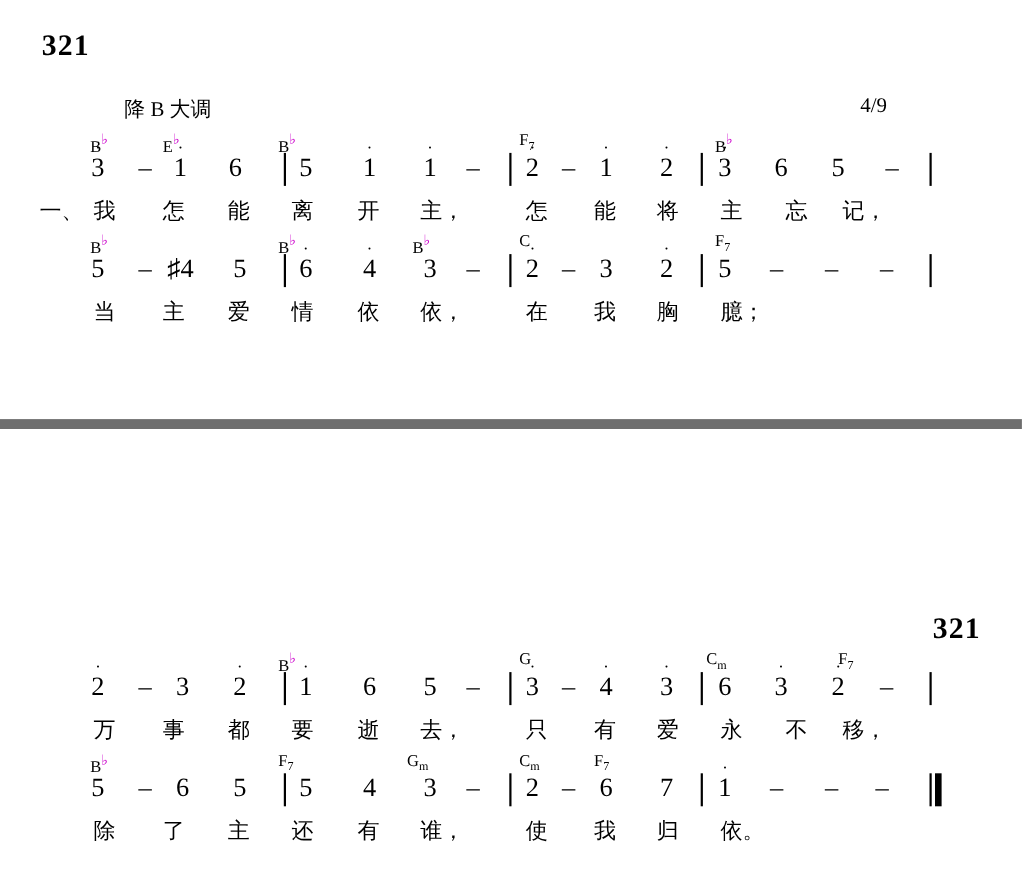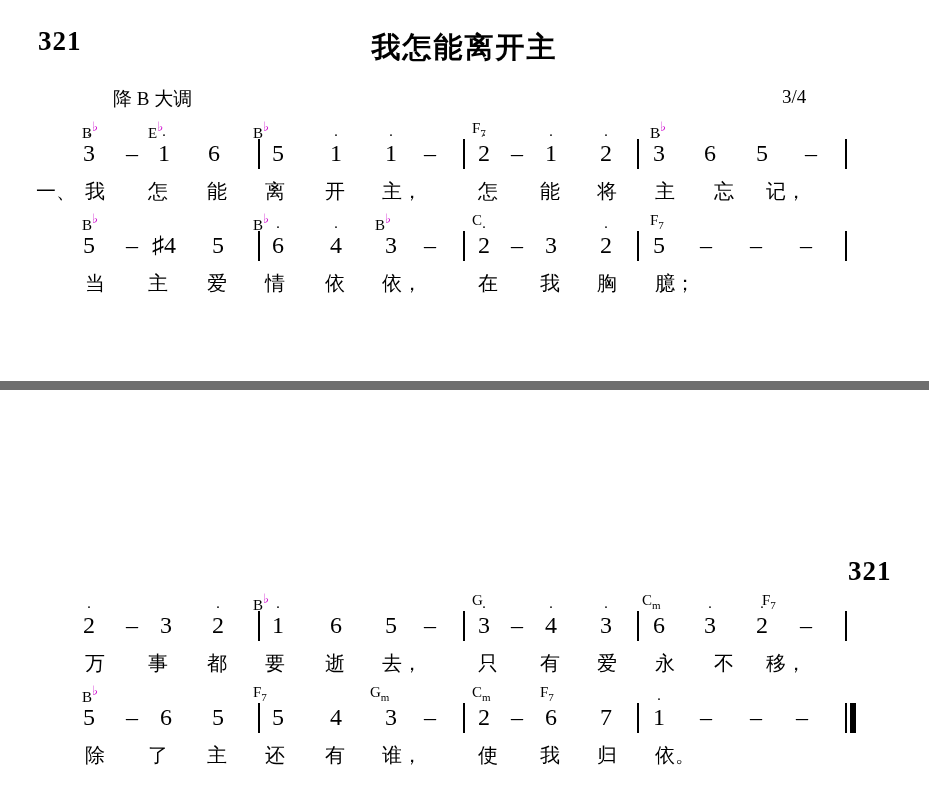--- a/index.html
+++ b/index.html
@@ -174,23 +174,22 @@
     white-space: nowrap;
     top: 0;
   }
 </style>
 </head>
 <body>
 
 <div class="page">
 
   <div class="hymn-number-left">321</div>
-  <div class="hymn-title">我怎能离开主</div>
   <div class="key-signature">降 B 大调</div>
-  <div class="time-signature">3/4</div>
+  <div class="time-signature">4/9</div>
 
   <div class="separator"></div>
 
   <div class="hymn-number-right">321</div>
 
   <div id="systems-container">
       <div class="system" style="top: 120px;">
         <div class="staff-row">
           <div class="chord" style="left: 82px;">B<span class="flat">♭</span></div>
           <div class="chord" style="left: 148px;">E<span class="flat">♭</span></div>

